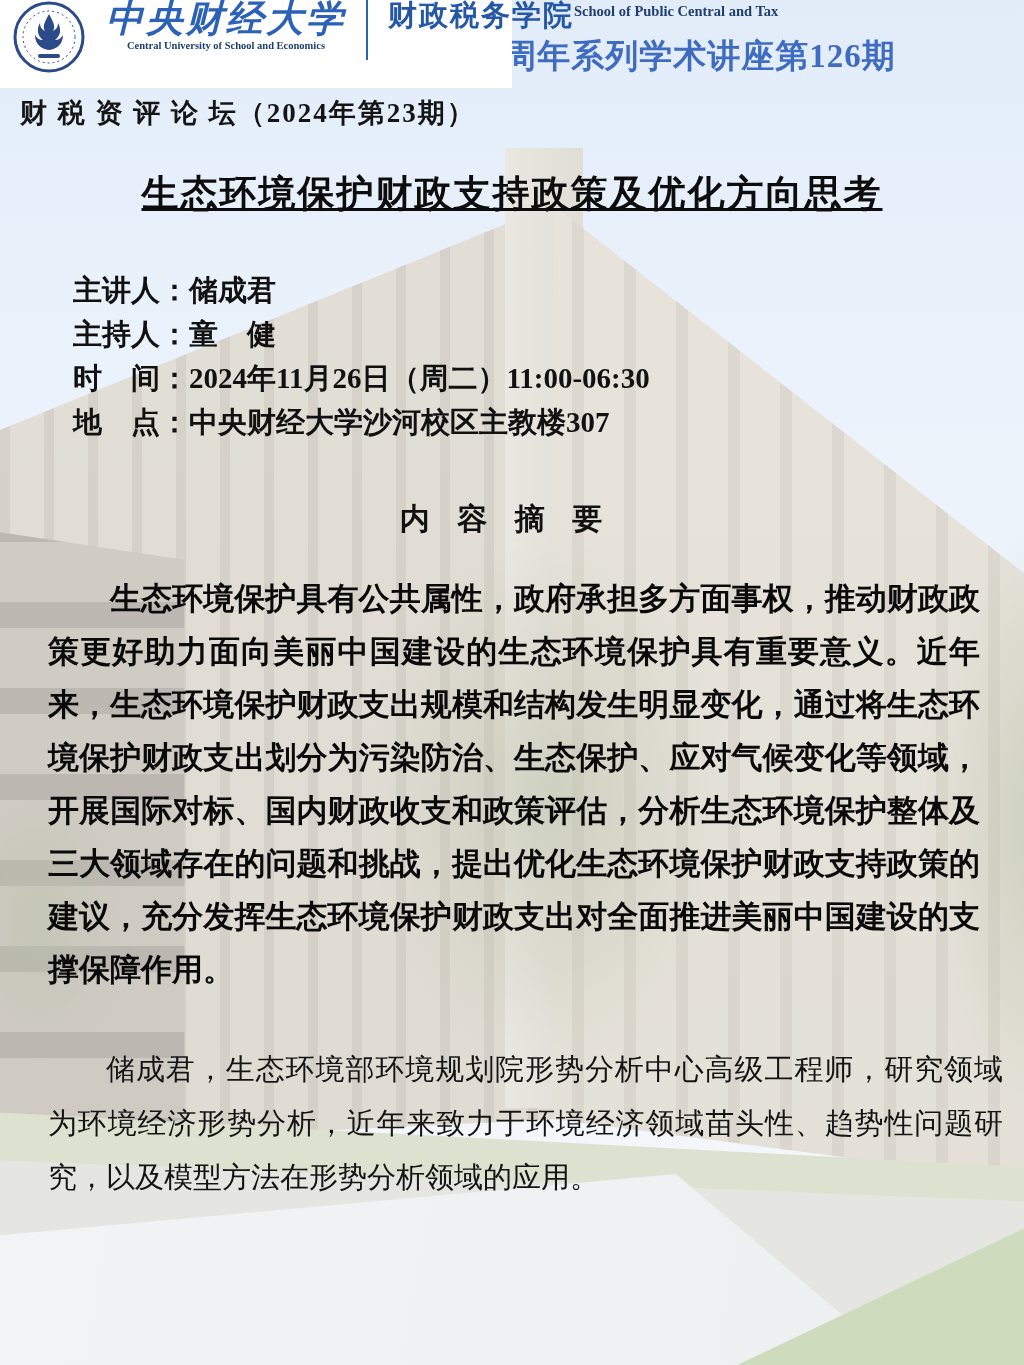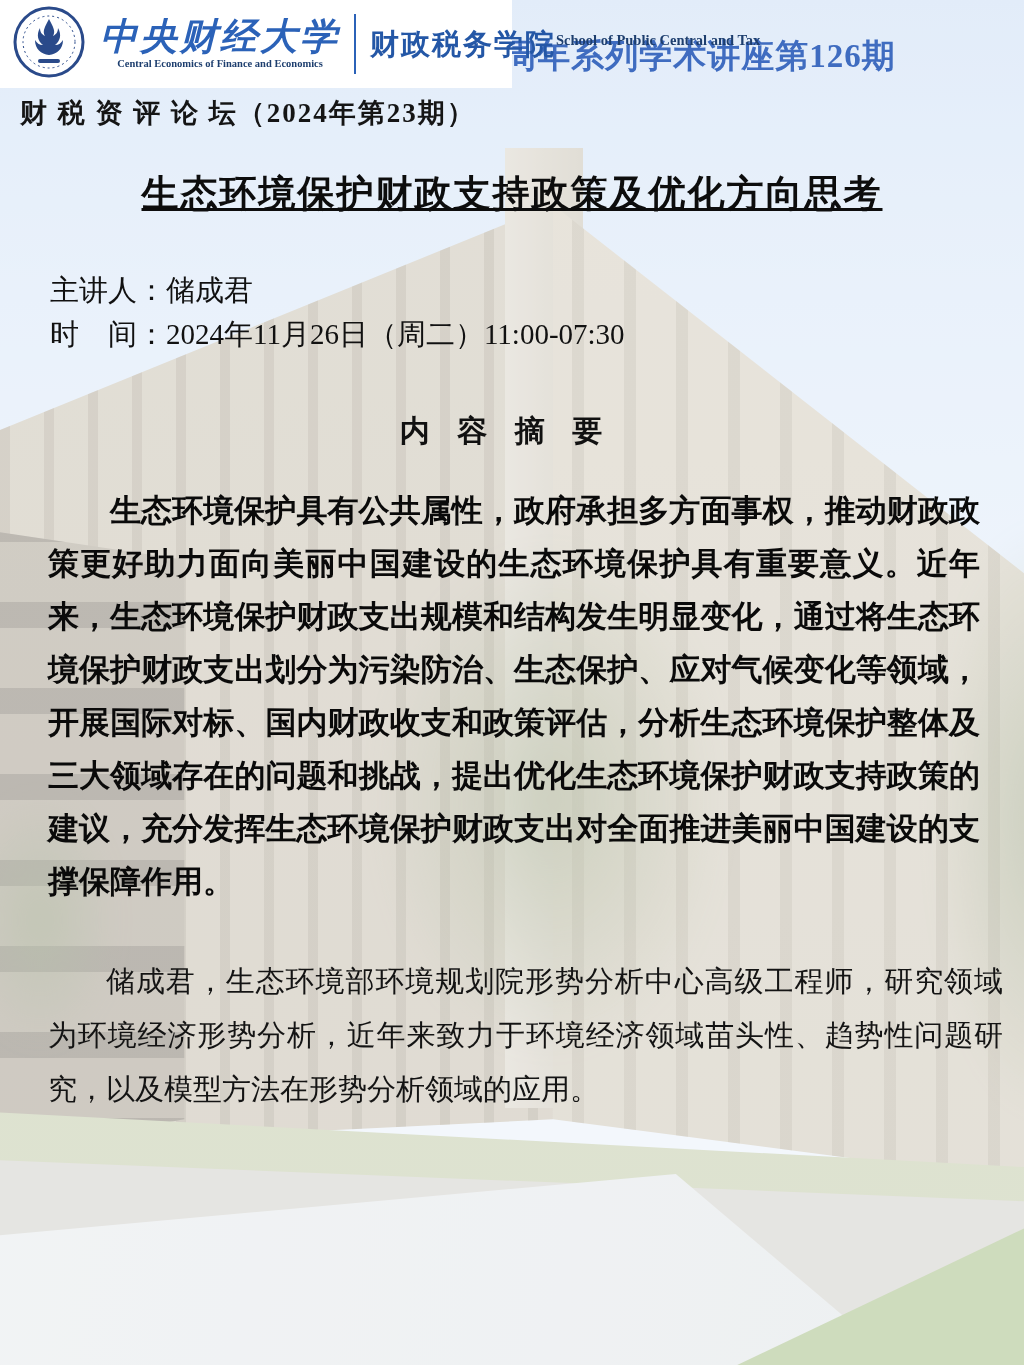--- a/index.html
+++ b/index.html
@@ -63,21 +63,21 @@
   .grass-corner{
     inset:0;
     clip-path:polygon(100% 90%,100% 100%,72% 100%);
     background:#a3bd83;
   }
   .wash{inset:0;background:rgba(255,255,255,0.47);}
   
   .header{
     position:absolute;left:0;top:0;width:512px;height:88px;
     background:#ffffff;
-    display:flex;align-items:center;gap:14px;
+    display:flex;align-items:flex-start;gap:20px;
     padding-left:12px;box-sizing:border-box;
     z-index:5;
   }
   .seal{flex:0 0 auto;}
   .univ{display:flex;flex-direction:column;align-items:center;line-height:1;}
   .univ-cn{
     font-family:"Liberation Serif",serif;font-style:italic;font-weight:700;
     font-size:37px;color:#2b62b8;letter-spacing:3px;white-space:nowrap;
   }
   .univ-en{
@@ -106,22 +106,22 @@
     font-size:27px;font-weight:700;color:#151515;
     letter-spacing:2px;line-height:38px;
   }
   .lecture-title{
     margin:38px 20px 0 20px;text-align:center;
     font-size:37px;font-weight:900;color:#0d0d0d;
     letter-spacing:2px;line-height:48px;text-decoration:underline;
   }
   .details{margin:50px 44px 0 50px;}
   .detail-row{
-    font-size:29px;font-weight:400;color:#111;
-    line-height:44px;white-space:nowrap;
+    font-size:29px;font-weight:700;color:#111;
+    line-height:44px;white-space:nowrap;margin-left:23px;
   }
   .abstract-heading{
     margin:54px 12px 0 0;text-align:center;
     font-size:30px;font-weight:700;color:#111;
     letter-spacing:10px;line-height:42px;
   }
   .abstract-body{
     margin:32px 44px 0 48px;
     font-size:31px;font-weight:700;color:#0a0a0a;
     line-height:53px;text-align:justify;text-indent:2em;
@@ -156,40 +156,46 @@
     <span class="seal">
       <svg width="74" height="74" viewBox="0 0 74 74">
         <circle cx="37" cy="37" r="34" fill="#ffffff" stroke="#2a4a8a" stroke-width="3"></circle>
         <circle cx="37" cy="37" r="26" fill="none" stroke="#2a4a8a" stroke-width="1" stroke-dasharray="2 3"></circle>
         <path d="M37 14 C33 22 30 26 33 31 C29 29 28 26 28 23 C24 30 26 36 31 40 C27 40 25 38 23 35 C23 44 29 49 37 50 C45 49 51 44 51 35 C49 38 47 40 43 40 C48 36 50 30 46 23 C46 26 45 29 41 31 C44 26 41 22 37 14 Z" fill="#2a4a8a"></path>
         <rect x="26" y="54" width="22" height="4" rx="2" fill="#2a4a8a"></rect>
       </svg>
     </span>
     <span class="univ">
       <span class="univ-cn">中央财经大学</span>
-      <span class="univ-en">Central Economics of Finance and Economics</span>
+      <span class="univ-en">Central University of School and Economics</span>
     </span>
     <span class="hdr-divider"></span>
     <span class="school">
       <span class="school-cn">财政税务学院</span>
       <span class="school-en">School of Public Central and Tax</span>
     </span>
   </div>
 
   <div class="content">
     <div class="series-title">中央财经大学庆祝建校75周年系列学术讲座第126期</div>
     <div class="forum-title">财 税 资 评 论 坛（2024年第23期）</div>
     <div class="lecture-title">生态环境保护财政支持政策及优化方向思考</div>
 
     <div class="details">
       <div class="detail-row">
         <span>主讲人：</span><span>储成君</span>
       </div>
       <div class="detail-row">
-        <span>时　间：</span><span>2024年11月26日（周二）11:00-07:30</span>
+        <span>主持人：</span><span>童　健</span>
+      </div>
+      <div class="detail-row">
+        <span>时　间：</span><span>2024年11月26日（周二）11:00-06:30</span>
+      </div>
+      <div class="detail-row">
+        <span>地　点：</span><span>中央财经大学沙河校区主教楼307</span>
       </div>
     </div>
 
     <div class="abstract-heading">内 容 摘 要</div>
     <div class="abstract-body">生态环境保护具有公共属性，政府承担多方面事权，推动财政政策更好助力面向美丽中国建设的生态环境保护具有重要意义。近年来，生态环境保护财政支出规模和结构发生明显变化，通过将生态环境保护财政支出划分为污染防治、生态保护、应对气候变化等领域，开展国际对标、国内财政收支和政策评估，分析生态环境保护整体及三大领域存在的问题和挑战，提出优化生态环境保护财政支持政策的建议，充分发挥生态环境保护财政支出对全面推进美丽中国建设的支撑保障作用。</div>
 
     <div class="bio-body">储成君，生态环境部环境规划院形势分析中心高级工程师，研究领域为环境经济形势分析，近年来致力于环境经济领域苗头性、趋势性问题研究，以及模型方法在形势分析领域的应用。</div>
   </div>
 
 </div>

